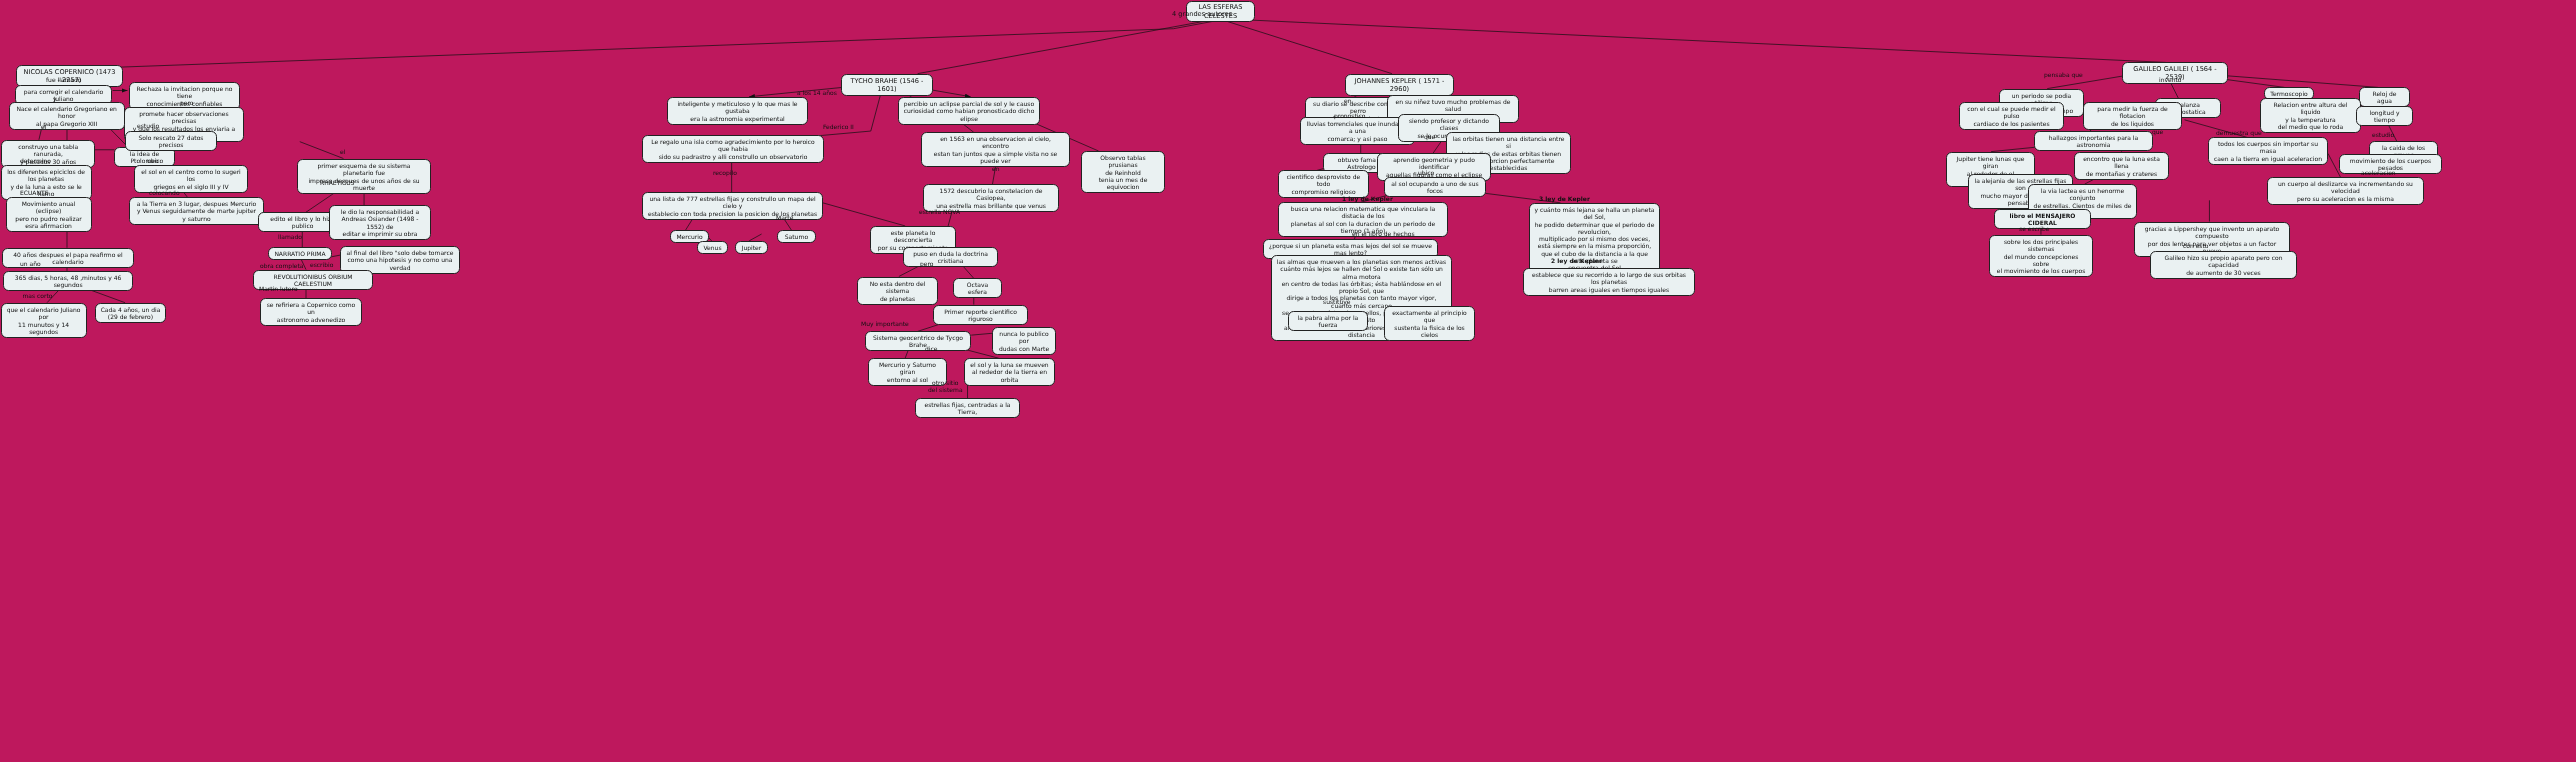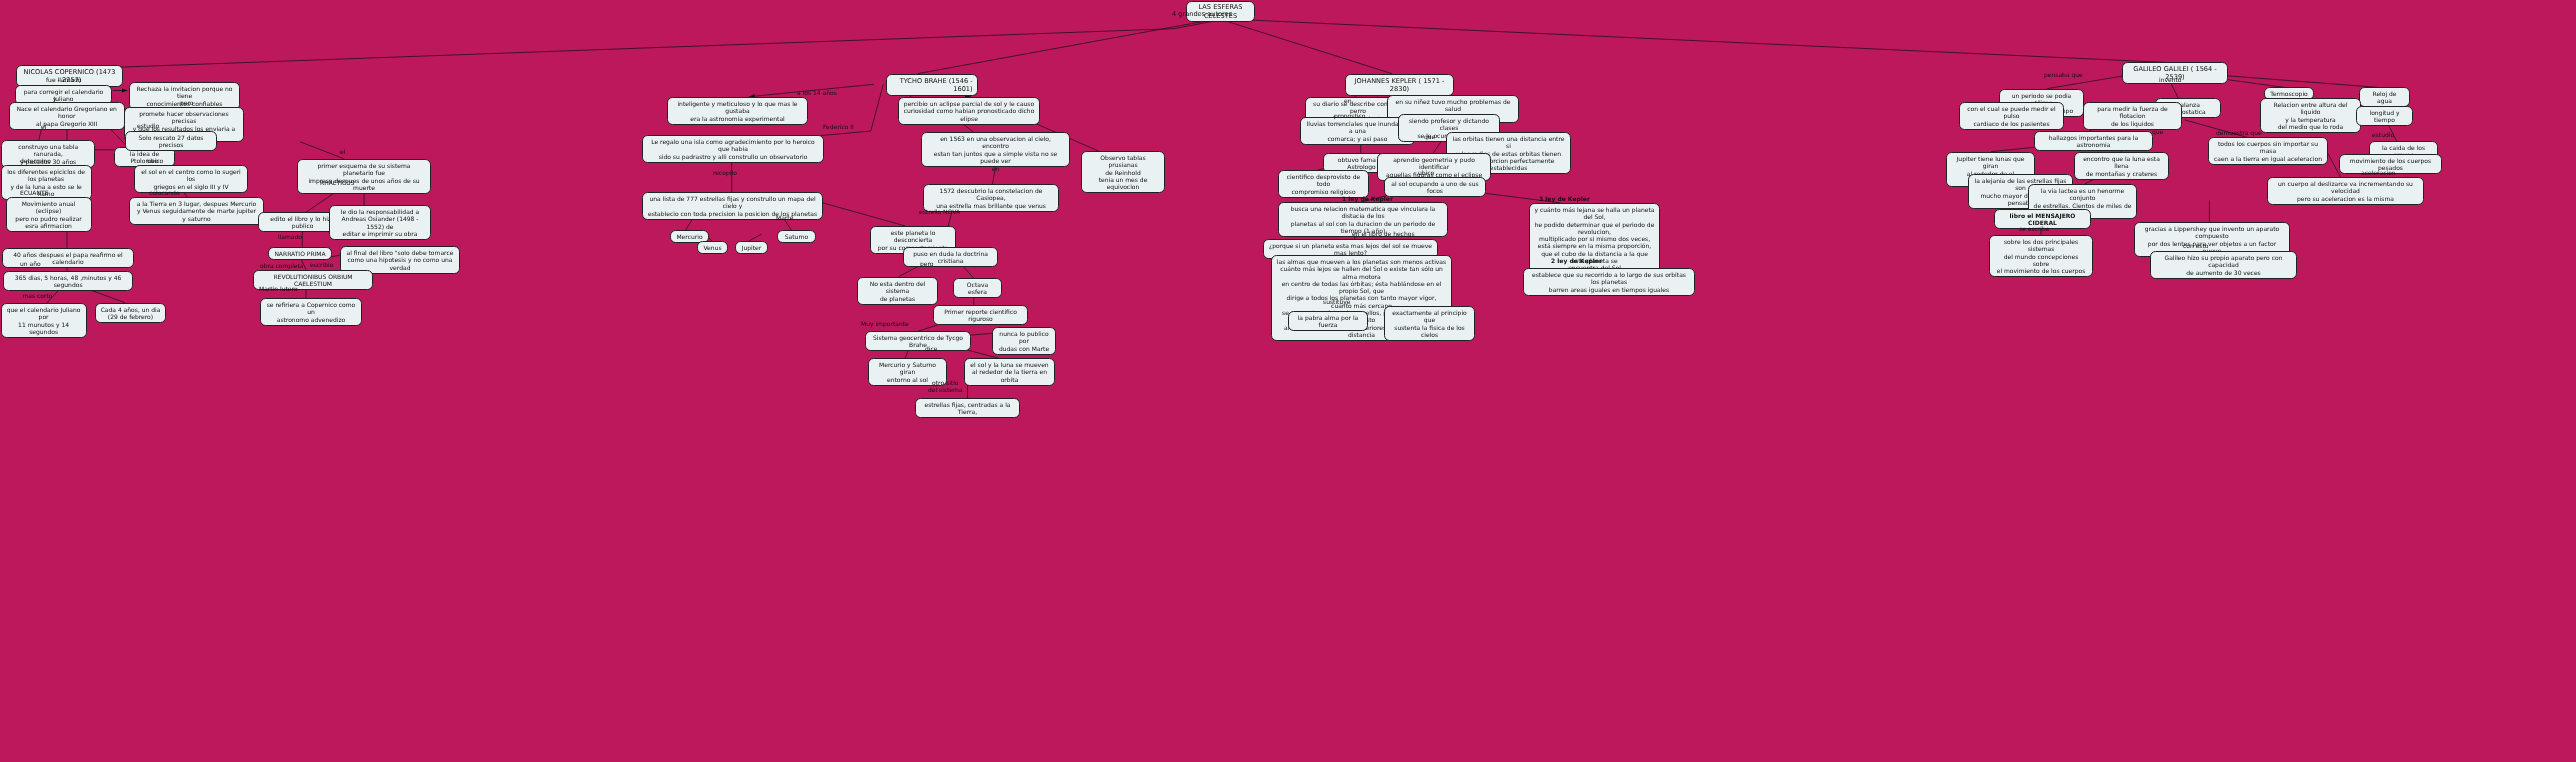--- a/index.html
+++ b/index.html
@@ -182,21 +182,21 @@
       <div class="node n9" style="left: 340px; top: 246px; width: 120px; min-height: 16px;">al final del libro "solo debe tomarce
 como una hipotesis y no como una verdad</div>
       <div class="node n9" style="left: 3.1px; top: 271px; width: 130px; min-height: 10.6px;">365 dias, 5 horas, 48 ,minutos y 46 segundos</div>
       <div class="node n9" style="left: 253px; top: 270px; width: 120px; min-height: 10.6px;">REVOLUTIONIBUS ORBIUM CAELESTIUM</div>
       <div class="node n9" style="left: 0.6px; top: 303px; width: 86px; min-height: 16px;">que el calendario Juliano por
 11 munutos y 14 segundos</div>
       <div class="node n9" style="left: 95px; top: 303px; width: 71px; min-height: 16px;">Cada 4 años, un dia
 (29 de febrero)</div>
       <div class="node n9" style="left: 260px; top: 298px; width: 102px; min-height: 16px;">se refiriera a Copernico como un
 astronomo advenedizo</div>
-      <div class="node n10" style="left: 886px; top: 74px; width: 92px; min-height: 10.6px; text-align: right;">TYCHO BRAHE (1546 - 1601)</div>
+      <div class="node n10" style="left: 841px; top: 74px; width: 92px; min-height: 10.6px;">TYCHO BRAHE (1546 - 1601)</div>
       <div class="node n9" style="left: 667px; top: 97px; width: 141px; min-height: 16px;">inteligente y meticuloso y lo que mas le gustaba
 era la astronomia experimental</div>
       <div class="node n9" style="left: 898px; top: 97px; width: 142px; min-height: 16px;">percibio un aclipse parcial de sol y le causo
 curiosidad como habian pronosticado dicho elipse</div>
       <div class="node n9" style="left: 642px; top: 135px; width: 182px; min-height: 16px;">Le regalo una isla como agradecimiento por lo heroico que habia
 sido su padrastro y alli construllo un observatorio</div>
       <div class="node n9" style="left: 921px; top: 132px; width: 149px; min-height: 16px;">en 1563 en una observacion al cielo, encontro
 estan tan juntos que a simple vista no se puede ver</div>
       <div class="node n9" style="left: 1081px; top: 151px; width: 84px; min-height: 22.5px;">Observo tablas prusianas
 de Reinhold
@@ -217,21 +217,21 @@
       <div class="node n9" style="left: 953px; top: 278px; width: 49px; min-height: 10.6px;">Octava esfera</div>
       <div class="node n9" style="left: 933px; top: 305px; width: 95px; min-height: 10.6px;">Primer reporte cientifico riguroso</div>
       <div class="node n9" style="left: 865px; top: 331px; width: 106px; min-height: 10.6px;">Sistema geocentrico de Tycgo Brahe</div>
       <div class="node n9" style="left: 992px; top: 327px; width: 64px; min-height: 16px;">nunca lo publico por
 dudas con Marte</div>
       <div class="node n9" style="left: 868px; top: 358px; width: 79px; min-height: 16px;">Mercurio y Saturno giran
 entorno al sol</div>
       <div class="node n9" style="left: 964px; top: 358px; width: 91px; min-height: 16px;">el sol y la luna se mueven
 al rededor de la tierra en orbita</div>
       <div class="node n9" style="left: 915px; top: 398px; width: 105px; min-height: 10.6px;">estrellas fijas, centradas a la Tierra,</div>
-      <div class="node n10" style="left: 1345px; top: 74px; width: 109px; min-height: 10.6px;">JOHANNES KEPLER ( 1571 - 2830)</div>
+      <div class="node n10" style="left: 1345px; top: 74px; width: 109px; min-height: 10.6px;">JOHANNES KEPLER ( 1571 - 2960)</div>
       <div class="node n9" style="left: 1305px; top: 97px; width: 106px; min-height: 16px;">su diario se describe como un perro
 flaco y pilguiento</div>
       <div class="node n9" style="left: 1387px; top: 95px; width: 132px; min-height: 16px;">en su niñez tuvo mucho problemas de salud
 a causa de la desnutricion</div>
       <div class="node n9" style="left: 1300px; top: 117px; width: 115px; min-height: 16px;">lluvias torrenciales que inundaron a una
 comarca; y asi paso</div>
       <div class="node n9" style="left: 1398px; top: 114px; width: 102px; min-height: 16px;">siendo profesor y dictando clases
 se le ocurre una idea</div>
       <div class="node n9" style="left: 1446px; top: 132px; width: 125px; min-height: 22.5px;">las orbitas tienen una distancia entre si
 y los radios de estas orbitas tienen

